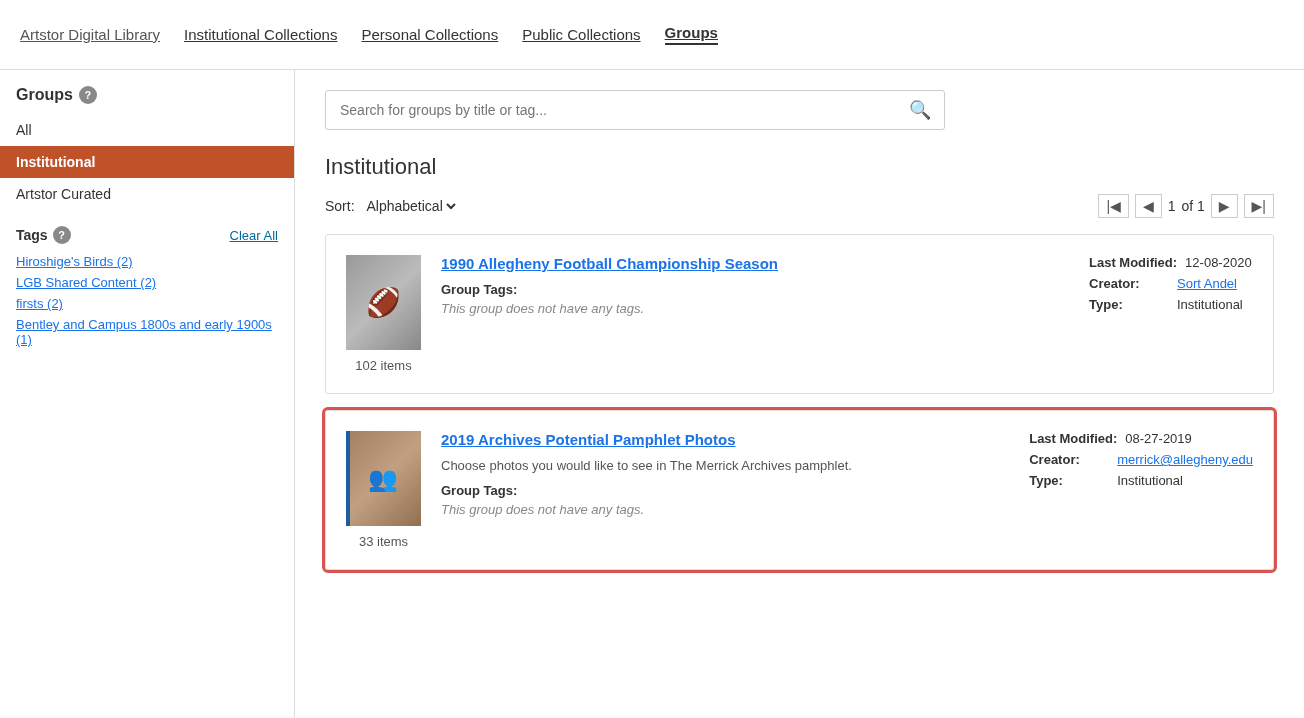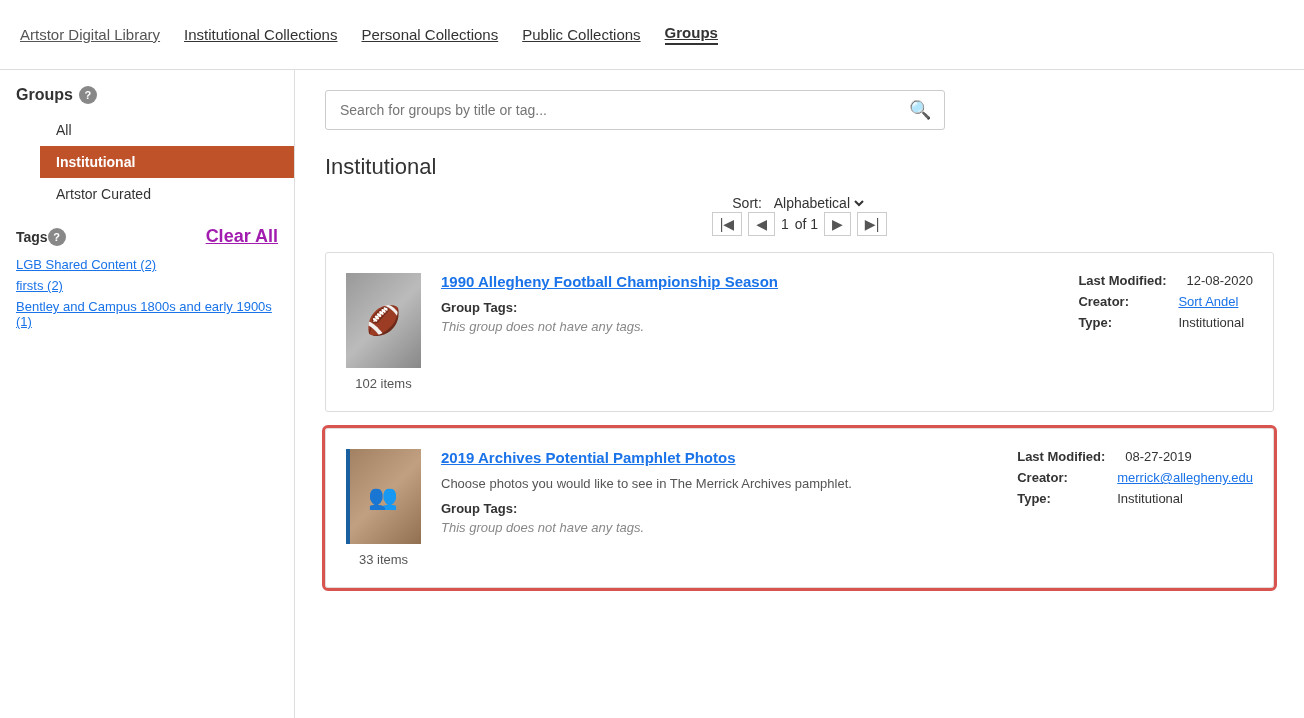--- a/index.html
+++ b/index.html
@@ -63,51 +63,50 @@
       background: #888;
       color: #fff;
       font-size: 11px;
       font-weight: bold;
       cursor: pointer;
     }
     .sidebar-item {
       padding: 8px 16px;
       cursor: pointer;
       font-size: 14px;
-      margin-left: 40px;
     }
     .sidebar-item.active {
       background: #c0522a;
       color: #fff;
       font-weight: bold;
     }
 
     
     .tags-section {
       padding: 16px 16px 0 16px;
     }
     .tags-header {
       display: flex;
       align-items: center;
       justify-content: space-between;
       margin-bottom: 10px;
     }
     .tags-title {
       display: flex;
       align-items: center;
+      gap: 5px;
       font-weight: bold;
       font-size: 14px;
       text-align: right;
     }
     .clear-all-link {
-      color: #a21caf;
-      text-decoration: underline;
-      cursor: pointer;
-      font-size: 18px;
-      font-weight: bold;
+      color: #0369a1;
+      text-decoration: underline;
+      cursor: pointer;
+      font-size: 13px;
     }
     .tag-item {
       display: block;
       color: #1a73e8;
       text-decoration: underline;
       cursor: pointer;
       font-size: 13px;
       margin-bottom: 6px;
     }
 
@@ -153,21 +152,20 @@
       margin-bottom: 14px;
       color: #333;
     }
 
     
     .sort-row {
       display: flex;
       align-items: center;
       justify-content: space-between;
       margin-bottom: 16px;
-      flex-direction: column;
     }
     .sort-select {
       background: none;
       border: none;
       font-size: 14px;
       color: #333;
       cursor: pointer;
       margin-left: 4px;
     }
     .pagination {
@@ -279,21 +277,21 @@
       font-size: 13px;
       color: #888;
       font-style: italic;
     }
     .group-meta {
       min-width: 200px;
       font-size: 13px;
     }
     .meta-row {
       display: flex;
-      gap: 20px;
+      gap: 8px;
       margin-bottom: 6px;
       padding-left: 36px;
     }
     .meta-label {
       font-weight: bold;
       min-width: 80px;
       color: #333;
     }
     .meta-value {
       color: #333;
@@ -328,20 +326,21 @@
     <div class="sidebar-item">Artstor Curated</div>
 
     <div class="tags-section">
       <div class="tags-header">
         <div class="tags-title">
           <span>Tags</span>
           <span class="help-icon">?</span>
         </div>
         <span class="clear-all-link">Clear All</span>
       </div>
+      <a class="tag-item">Hiroshige's Birds (2)</a>
       <a class="tag-item">LGB Shared Content (2)</a>
       <a class="tag-item">firsts (2)</a>
       <a class="tag-item">Bentley and Campus 1800s and early 1900s (1)</a>
     </div>
   </aside>
 
   <main class="main-content">
 
     <div class="search-bar-container">
       <div class="search-bar">

